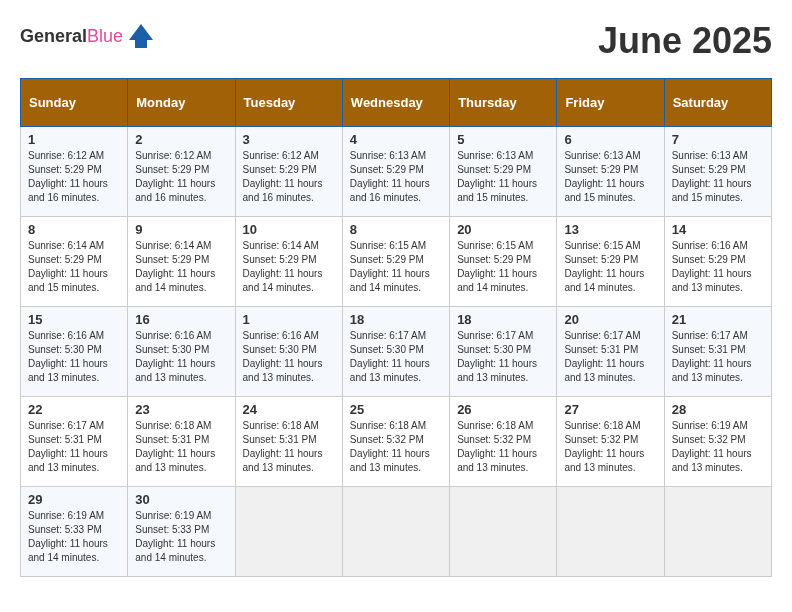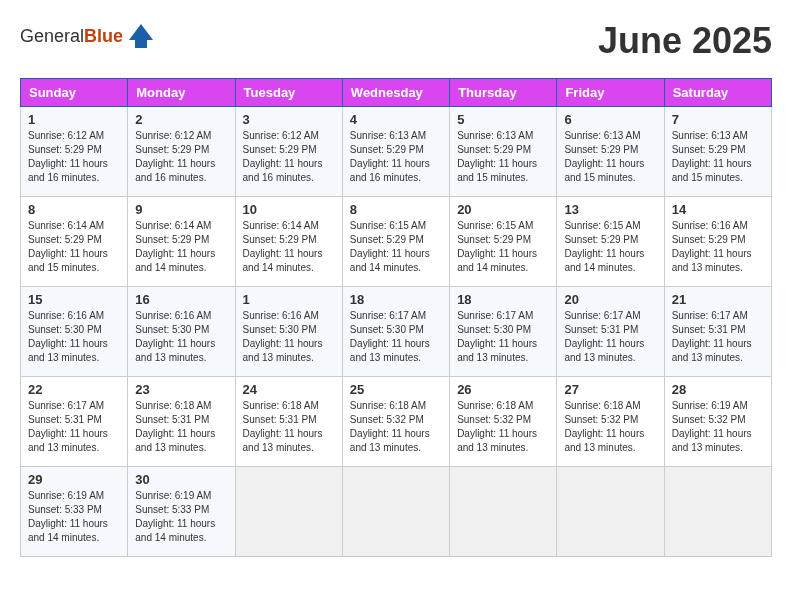--- a/index.html
+++ b/index.html
@@ -15,28 +15,28 @@
       justify-content: space-between;
       align-items: flex-start;
       margin-bottom: 16px;
     }
     .logo {
       display: flex;
       align-items: center;
     }
     .logo-text-general {
       font-size: 18px;
-      font-weight: normal;
+      font-weight: bold;
       color: #333;
       text-align: right;
     }
     .logo-text-blue {
       font-size: 18px;
-      font-weight: bold;
-      color: #c2410c;
+      font-weight: normal;
+      color: #ec4899;
     }
     .logo-icon {
       width: 32px;
       height: 32px;
       margin-left: 2px;
     }
     .title-block {
       text-align: left;
     }
     .month-title {
@@ -47,24 +47,24 @@
     .location {
       font-size: 15px;
       color: #555;
     }
     table {
       width: 100%;
       border-collapse: collapse;
       table-layout: fixed;
     }
     thead th {
-      background-color: #d946ef;
+      background-color: #a16207;
       color: #fff;
       text-align: left;
-      padding: 6px 8px;
+      padding: 16px 8px;
       font-size: 13px;
       font-weight: bold;
       border: 1px solid #1a5fa8;
     }
     tbody td {
       vertical-align: top;
       border: 1px solid #ccc;
       padding: 5px 7px;
       font-size: 10.5px;
       color: #333;

